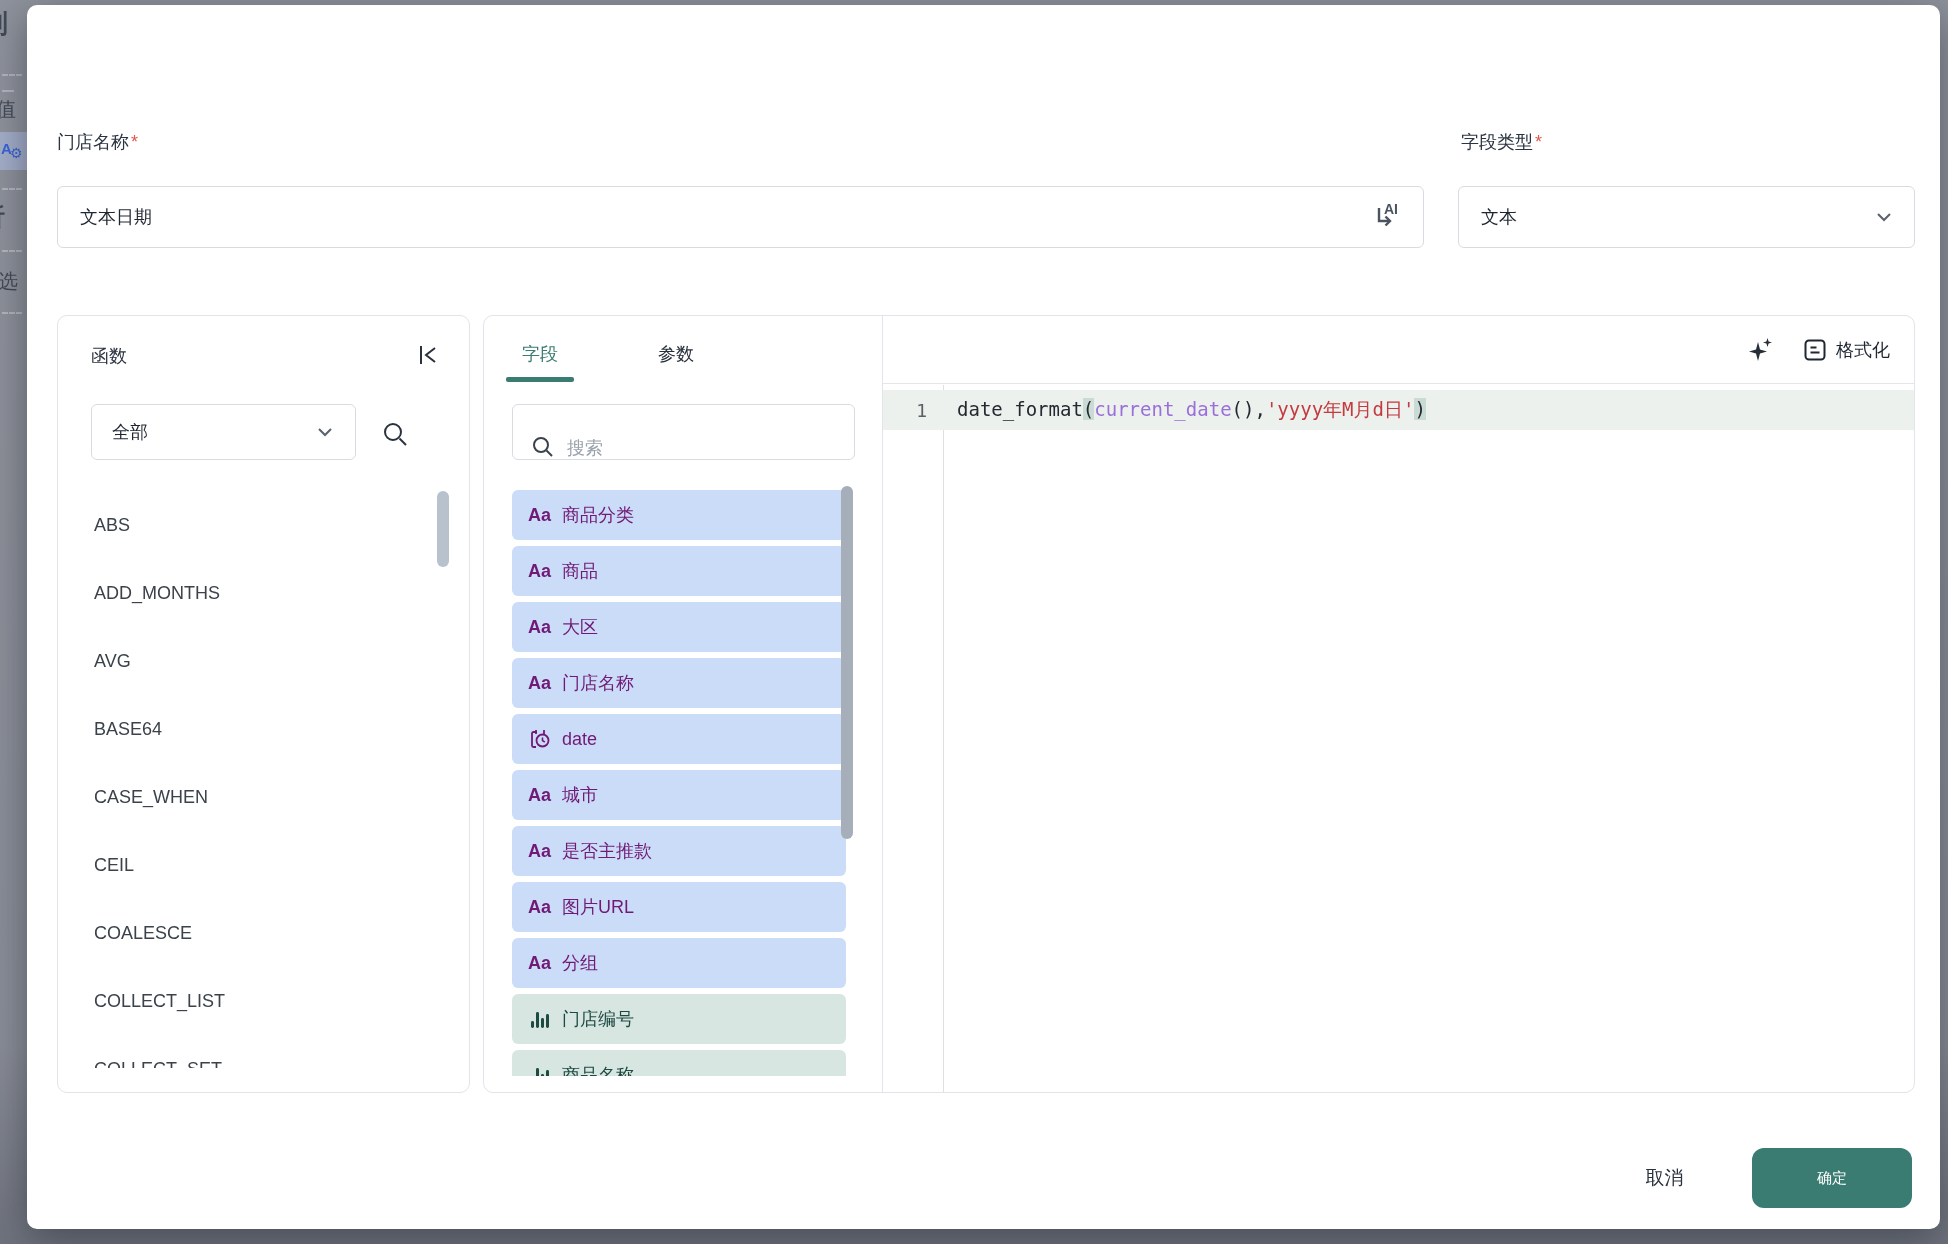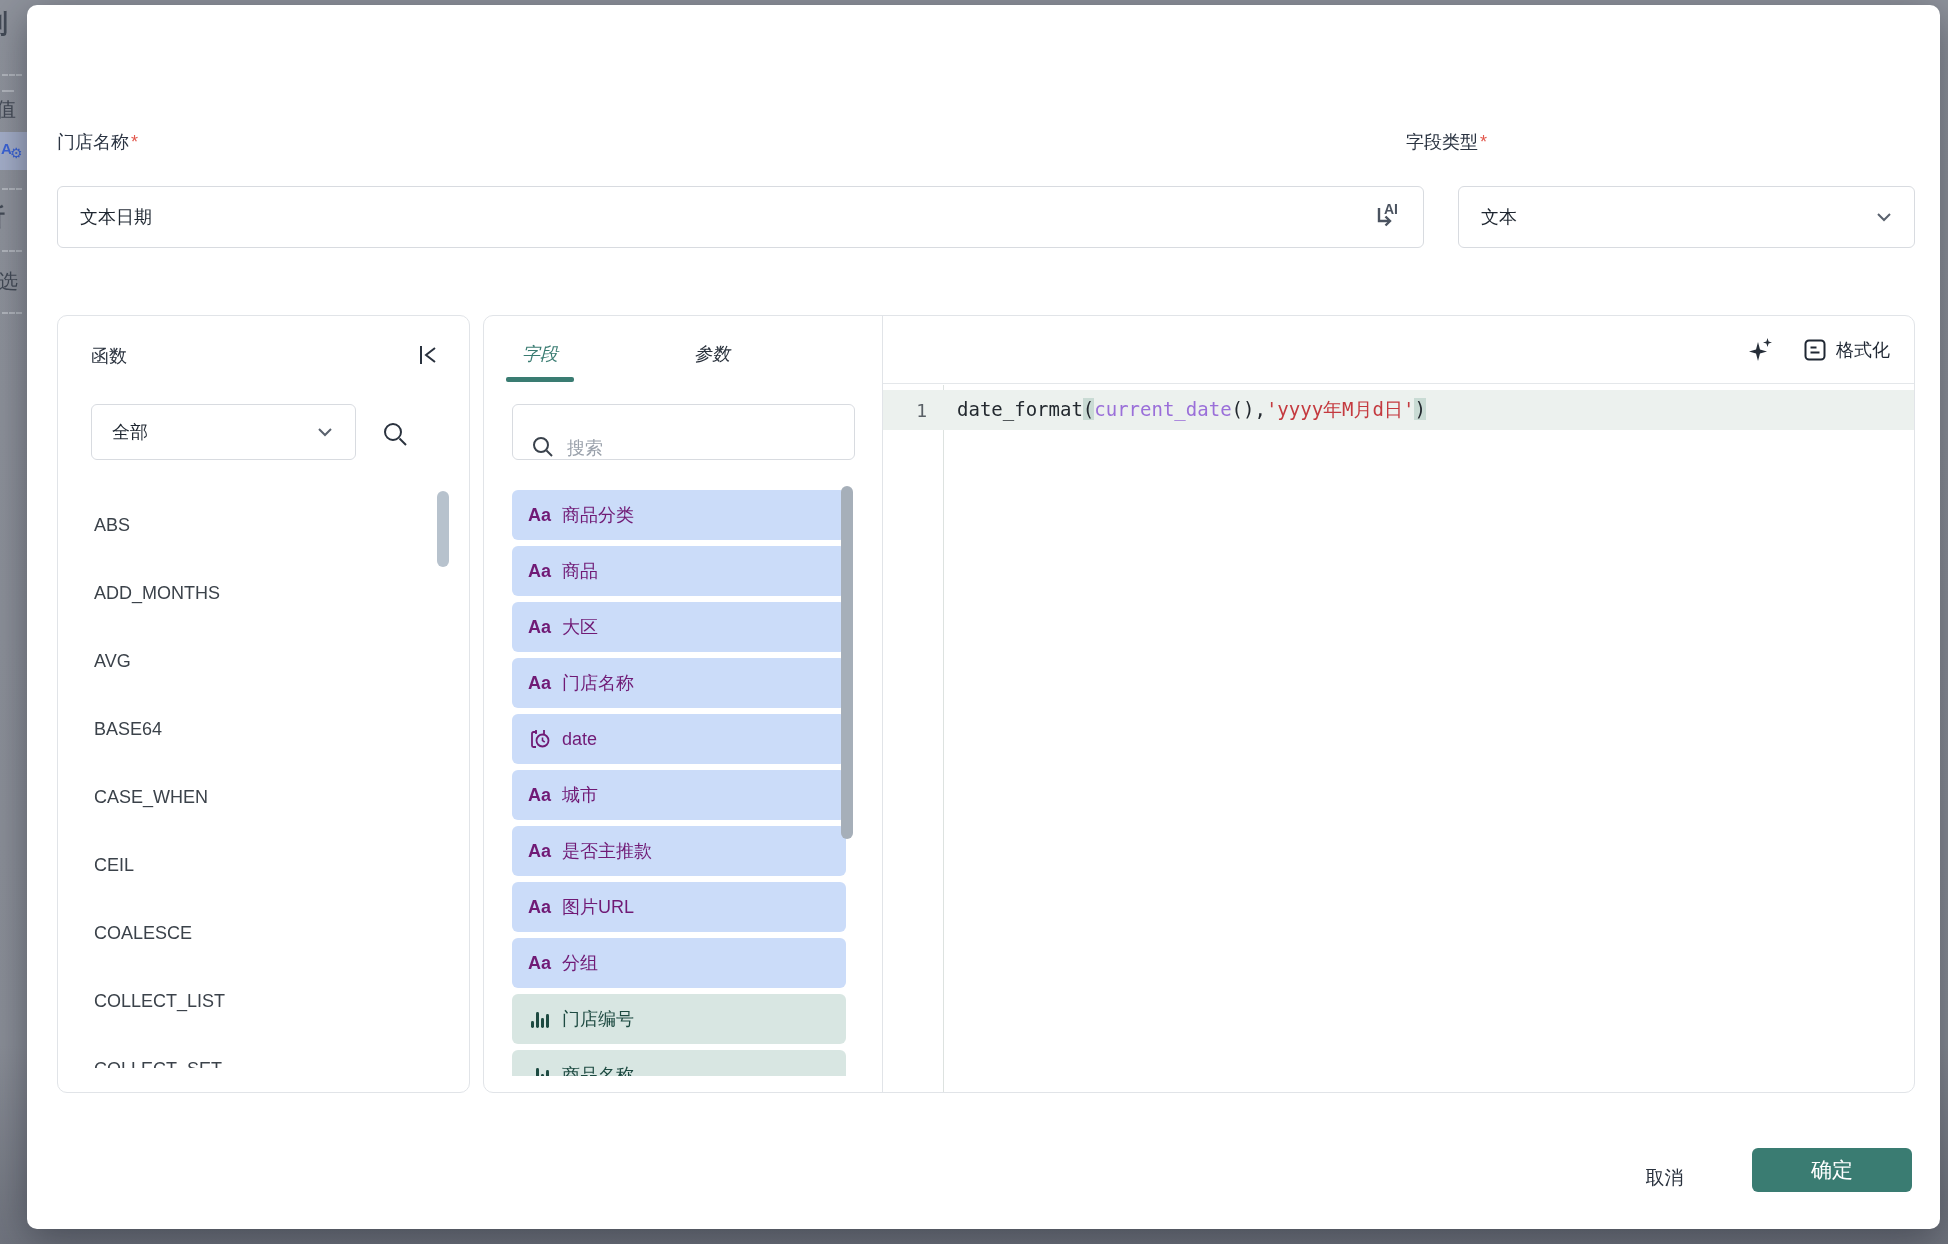--- a/index.html
+++ b/index.html
@@ -52,21 +52,21 @@
   .fp-filter { position:absolute; left:33px; top:88px; width:265px; height:56px; border:1px solid #d8dbe0;
       border-radius:6px; display:flex; align-items:center; cursor:pointer; }
   .fp-filter .type-value { padding-left:20px;font-family:Liberation Serif, serif; }
   .fp-search-btn { position:absolute; left:322px; top:103px; width:30px; height:30px; border:none; background:none; cursor:pointer; }
   .fn-list { position:absolute; left:0; top:175px; width:100%; height:577px; overflow:hidden; list-style:none; }
   .fn-item { height:68px; line-height:68px; padding-left:36px; font-size:18px; color:#3b424a; cursor:pointer; }
   .fp-scroll { position:absolute; right:20px; top:175px; width:12px; height:76px; border-radius:6px; background:#b7c2cd; }
 
   
   .fields-pane { position:absolute; left:0; top:0; width:399px; height:778px; border-right:1px solid #e1e4e8; }
-  .tabs { position:absolute; left:28px; top:22px; display:flex; gap:116px;font-style:italic; }
+  .tabs { position:absolute; left:28px; top:22px; display:flex; gap:80px; }
   .tab { font-size:18px; color:#272f3a; padding:4px 10px 16px 10px; cursor:pointer; position:relative; }
   .tab.active { color:var(--accent); }
   .tab.active::after { content:""; position:absolute; left:-6px; right:-6px; bottom:0; height:5px; background:var(--accent); border-radius:2px; }
   .field-search { position:absolute; left:28px; top:88px; width:343px; height:56px; border:1px solid #d8dbe0;
       border-radius:6px; display:flex; align-items:flex-end; }
   .field-search svg { margin-left:18px; flex:none; }
   .field-search input { border:none; outline:none; background:none; flex:1; font-size:18px; color:#1e2630;
       padding-left:12px; font-family:inherit; }
   .field-search input::placeholder { color:#9aa1ab; }
   .field-list { position:absolute; left:28px; top:174px; width:334px; height:586px; overflow:hidden; }
@@ -89,22 +89,22 @@
   .line-no { width:61px; flex:none; text-align:right; padding-right:17px; font-size:18px; color:#5a6066; }
   .code-text { padding-left:13px; font-size:19px; color:#23292f; white-space:pre; }
   .t-plain { color:#23292f; }
   .t-func  { color:#9a6fd9; }
   .t-str   { color:#c43a3f; }
   .t-hl    { background:#c9dbd4; }
 
   
   .cancel-btn { position:absolute; left:1595px; top:1143px; width:85px; height:60px; border:none; background:none;
       font-size:19px; color:#2a323e; cursor:pointer; font-family:inherit; }
-  .ok-btn { position:absolute; left:1725px; top:1143px; width:160px; height:44px; border:none; border-radius:6px;
-      background:var(--accent); color:#fff; font-size:21px; cursor:pointer; font-family:inherit; }
+  .ok-btn { position:absolute; left:1725px; top:1143px; width:160px; height:60px; border:none; border-radius:12px;
+      background:var(--accent); color:#fff; font-size:15px; cursor:pointer; font-family:inherit; }
 
   svg { display:block; }
 </style>
 </head>
 <body>
 
 <div class="bg-strip">
   <div class="bg-frag" style="left:-18px;top:6px;font-size:26px;font-weight:bold;">制</div>
   <div class="bg-dash" style="top:74px;"></div>
   <div class="bg-dash" style="top:90px;width:12px;"></div>
@@ -119,21 +119,21 @@
   <div class="bg-frag" style="left:-2px;top:268px;font-size:20px;">选</div>
   <div class="bg-dash" style="top:312px;"></div>
 </div>
 
 <div class="dialog">
 
 
   <div class="form-label" style="left:30px;top:125px;">
     <span>门店名称</span><span class="req">*</span>
   </div>
-  <div class="form-label" style="left:1379px;top:125px;">
+  <div class="form-label" style="left:1434px;top:125px;">
     <span>字段类型</span><span class="req">*</span>
   </div>
 
   <div class="name-input-wrap">
     <input class="name-input" value="文本日期" style="">
     <svg class="ai-icon" viewBox="0 0 34 34">
       <path d="M8 8 v13 h10" fill="none" stroke="#4b5360" stroke-width="2.4"></path>
       <path d="M14.5 16.5 L19 21 L14.5 25.5" fill="none" stroke="#4b5360" stroke-width="2.4"></path>
       <text x="13" y="14" font-size="14" font-weight="bold" fill="#4b5360" font-family="Liberation Sans,sans-serif">AI</text>
     </svg>

